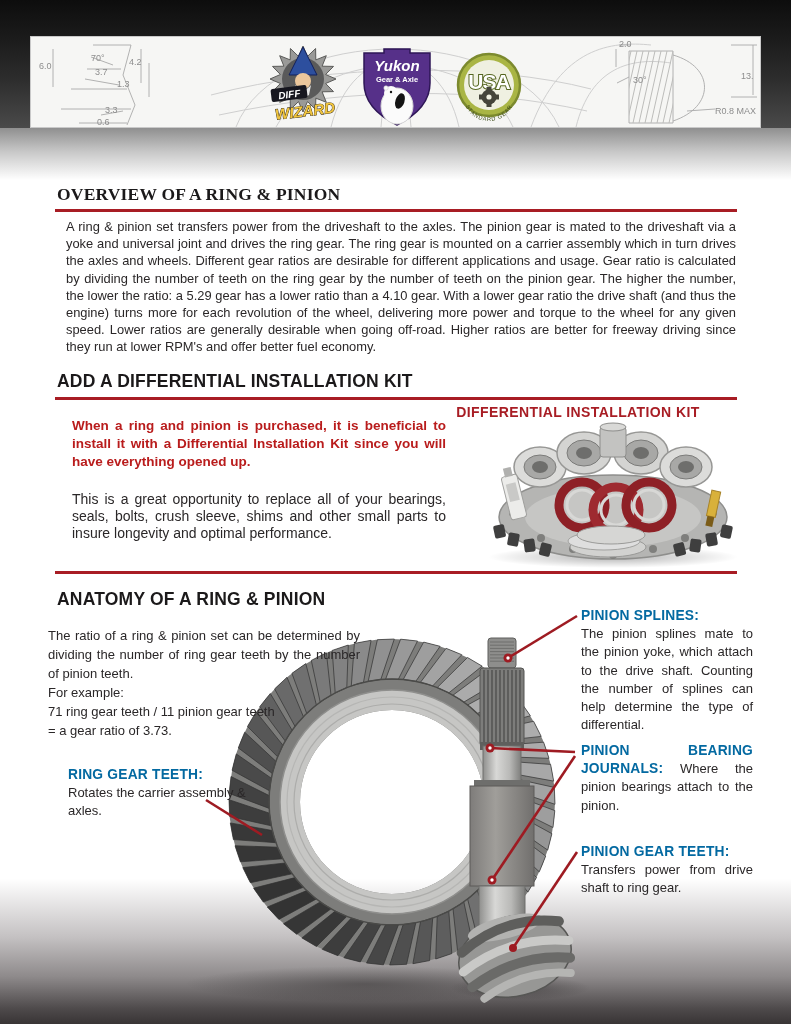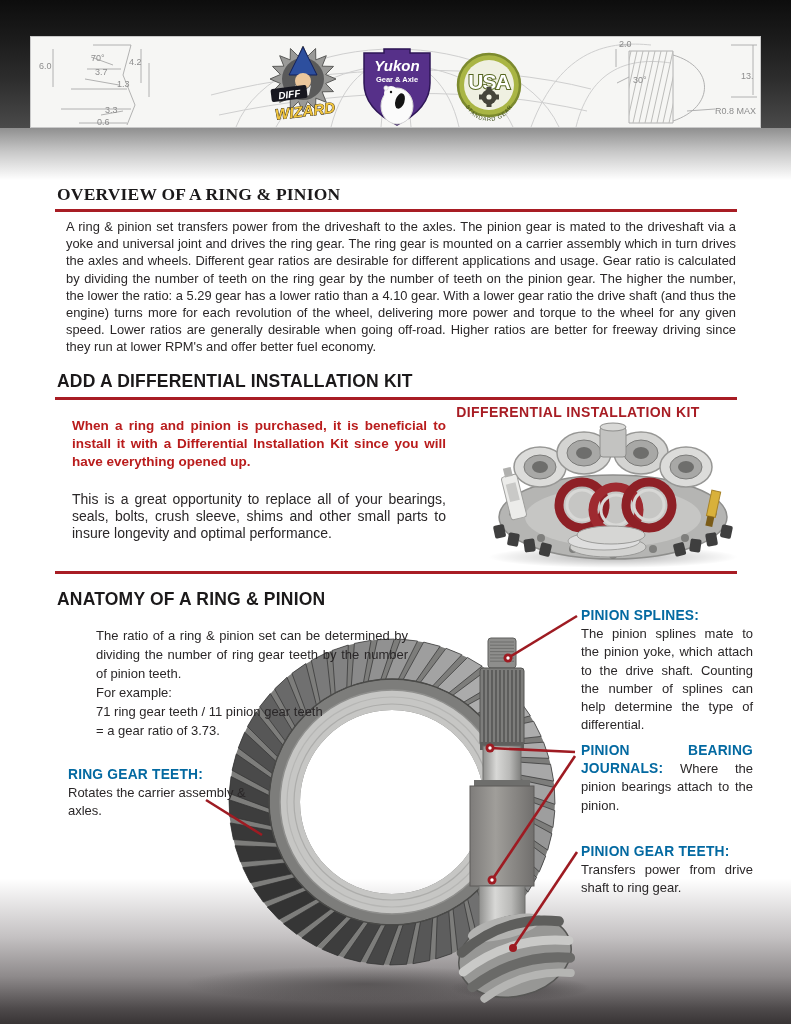--- a/index.html
+++ b/index.html
@@ -19,21 +19,21 @@
   .page-title{left:48px;top:139px;z-index:5;font-size:27px;font-weight:bold;color:#161415;letter-spacing:.3px;}
   .sec-head{font-size:17.5px;font-weight:bold;color:#1b191a;letter-spacing:.2px;z-index:4;}
   .rule{height:2.5px;background:#a81d24;z-index:4;}
   
   .ov-para{left:66px;top:218px;width:670px;font-size:12.9px;line-height:17.2px;text-align:justify;z-index:4;}
   .kit-bold{left:72px;top:417px;width:374px;font-size:13.5px;line-height:17.8px;font-weight:bold;
     text-align:justify;color:#b91c1c;z-index:4;}
   .kit-reg{left:72px;top:491px;width:374px;font-size:14px;line-height:17.2px;text-align:justify;z-index:4;}
   .kit-label{left:456px;top:404px;width:244px;text-align:center;font-size:14px;font-weight:bold;
     color:#a81d24;letter-spacing:.4px;z-index:4;}
-  .an-intro{left:48px;top:626px;width:312px;font-size:13px;line-height:19px;z-index:4;margin-left:48px;}
+  .an-intro{left:48px;top:626px;width:312px;font-size:13px;line-height:19px;z-index:4;}
   .an-intro .j{text-align:justify;}
   .callout{font-size:13px;line-height:18.2px;z-index:4;}
   .co-title{color:#0369a1;font-weight:bold;font-size:13.8px;letter-spacing:.2px;}
   .co-body{text-align:justify;}
   .rg-callout{left:68px;top:766px;width:178px;}
   .sp-callout{left:581px;top:607px;width:172px;}
   .bj-callout{left:581px;top:742px;width:172px;}
   .gt-callout{left:581px;top:843px;width:172px;}
   
   .anatomy-svg{left:0;top:580px;z-index:2;}

